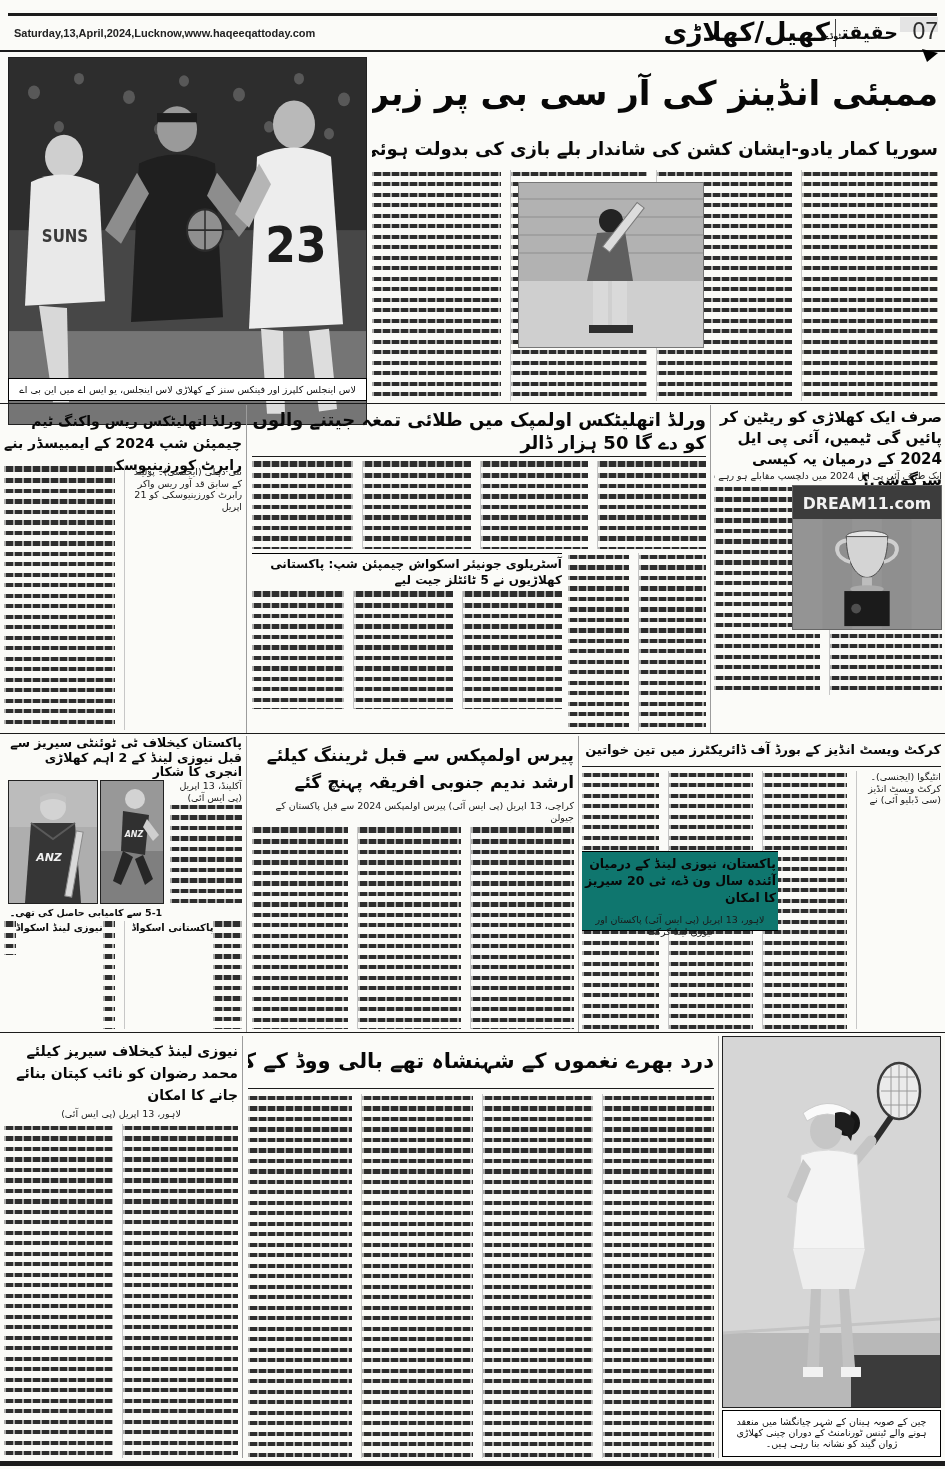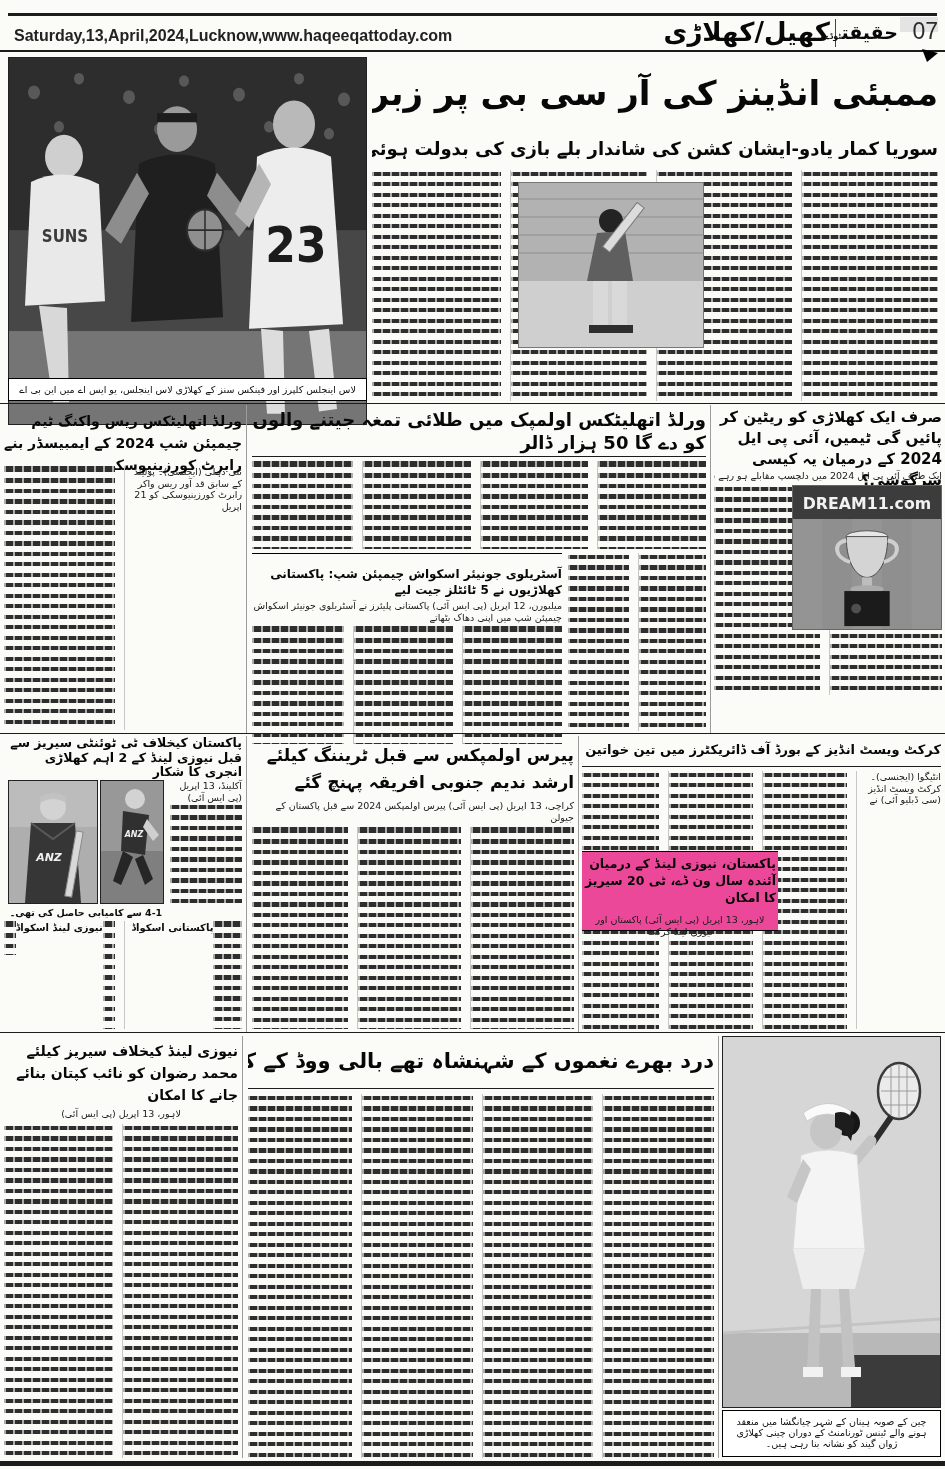--- a/index.html
+++ b/index.html
@@ -18,30 +18,30 @@
   .vrule{background:#9c9c9c}
   .cols{display:flex;gap:9px}
   .col{flex:1;display:flex;flex-direction:row;border-left:1px solid #c7c7c7;padding-left:7px;min-width:0}
   .col:first-child{border-left:none;padding-left:0}
   .sim{flex:1;min-height:8px;background-image:
       repeating-linear-gradient(to right, rgba(251,251,248,.62) 0 2px, rgba(251,251,248,0) 2px 9px),
       repeating-linear-gradient(to bottom, #2e2e2e 0 4px, rgba(0,0,0,0) 4px 10.5px);
       background-position:0 2px}
   .ph{border:1px solid #222;background:#e8e8e8;overflow:hidden}
   .ph svg{display:block;width:100%;height:100%}
-  .subheadbox{background:#ec4899;border-top:1px solid #000;border-bottom:1px solid #000;padding:3px 2px 2px}
+  .subheadbox{background:#0f766e;border-top:1px solid #000;border-bottom:1px solid #000;padding:3px 2px 2px}
   .squadlabel{font-size:10px;font-weight:bold;text-align:center;direction:rtl;line-height:13px}
   .boldline{font-size:9.5px;font-weight:bold;text-align:center;direction:rtl}
 </style>
 </head>
 <body>
 
 <div class="abs rule" style="left:8px;top:13px;width:929px;height:3px"></div>
 
-<div class="abs" style="left:14px;top:27px;font-family:'Liberation Sans',sans-serif;font-size:16px;font-weight:bold;color:#222">Saturday,13,April,2024,Lucknow,www.haqeeqattoday.com</div>
+<div class="abs" style="left:14px;top:27px;font-family:'Liberation Sans',sans-serif;font-size:11px;font-weight:bold;color:#222">Saturday,13,April,2024,Lucknow,www.haqeeqattoday.com</div>
 
 <div class="abs rtl hl ctr" style="left:640px;top:17px;width:190px;font-size:26px">کھیل/کھلاڑی</div>
 
 <div class="abs" style="left:835px;top:19px;width:1px;height:28px;background:#444"></div>
 
 <div class="abs rtl" style="left:840px;top:21px;width:58px;text-align:center">
   <span class="hl" style="font-size:19px">حقیقت</span><span style="font-size:8px;font-weight:bold">ٹوڈے</span>
 </div>
 
 <div class="abs ctr" style="left:900px;top:17px;width:38px;height:15px;background:#e4e4e4;font-size:23px;color:#2c2c2c;line-height:29px;font-family:'Liberation Sans',sans-serif">07</div>
@@ -143,23 +143,22 @@
 
 <div class="abs rtl hl ctr" style="left:252px;top:408px;width:454px;height:46px;font-size:18px;line-height:23px">ورلڈ اتھلیٹکس اولمپک میں طلائی تمغہ جیتنے والوں کو دے گا 50 ہزار ڈالر</div>
 <div class="abs rule" style="left:252px;top:456px;width:454px;height:1px"></div>
 <div class="abs cols" style="left:252px;top:461px;width:454px;height:88px">
   <div class="col sim"></div>
   <div class="col sim"></div>
   <div class="col sim"></div>
   <div class="col sim"></div>
 </div>
 
-<div class="abs" style="left:252px;top:553px;width:310px;height:178px;border-top:1px solid #000;padding-top:12px;background:#fbfbf8">
+<div class="abs" style="left:252px;top:553px;width:310px;height:178px;border-top:1px solid #000;padding-top:2px;background:#fbfbf8">
   <div class="rtl hl ctr" style="font-size:12px;line-height:16px">آسٹریلوی جونیئر اسکواش چیمپئن شپ: پاکستانی کھلاڑیوں نے 5 ٹائٹلز جیت لیے</div>
-  <div class="lead rtl" style="margin-top:2px">میلبورن، 12 اپریل (پی ایس آئی) پاکستانی پلیئرز نے آسٹریلوی جونیئر اسکواش چیمپئن شپ میں اپنی دھاک بٹھاتے</div>
   <div class="cols" style="height:118px;margin-top:3px">
     <div class="col sim"></div>
     <div class="col sim"></div>
     <div class="col sim"></div>
   </div>
 </div>
 <div class="abs cols" style="left:568px;top:553px;width:138px;height:178px">
   <div class="col sim"></div>
   <div class="col sim"></div>
 </div>
@@ -218,21 +217,21 @@
     <path d="M22 70 L12 100 L20 104 L32 76 Z" fill="#262626"></path>
     <path d="M42 74 L52 98 L44 104 L34 78 Z" fill="#262626"></path>
     <path d="M46 38 L58 54 L52 60 L42 46 Z" fill="#cfcfcf"></path>
     <text x="33" y="56" font-size="8" font-weight="bold" fill="#ededed" text-anchor="middle" font-style="italic">ANZ</text>
   </svg>
 </div>
 <div class="abs" style="left:170px;top:780px;width:72px;height:124px;display:flex;flex-direction:column">
   <div class="lead rtl">آکلینڈ، 13 اپریل (پی ایس آئی)</div>
   <div class="sim"></div>
 </div>
-<div class="abs boldline" style="left:8px;top:907px;width:156px">4-1 سے کامیابی حاصل کی تھی۔</div>
+<div class="abs boldline" style="left:8px;top:907px;width:156px">5-1 سے کامیابی حاصل کی تھی۔</div>
 <div class="abs cols" style="left:4px;top:921px;width:238px;height:108px">
   <div class="col">
     <div class="sim" style="max-height:34px"></div>
     <div class="squadlabel">نیوزی لینڈ اسکواڈ</div>
     <div class="sim"></div>
   </div>
   <div class="col">
     <div class="squadlabel">پاکستانی اسکواڈ</div>
     <div class="sim"></div>
   </div>

